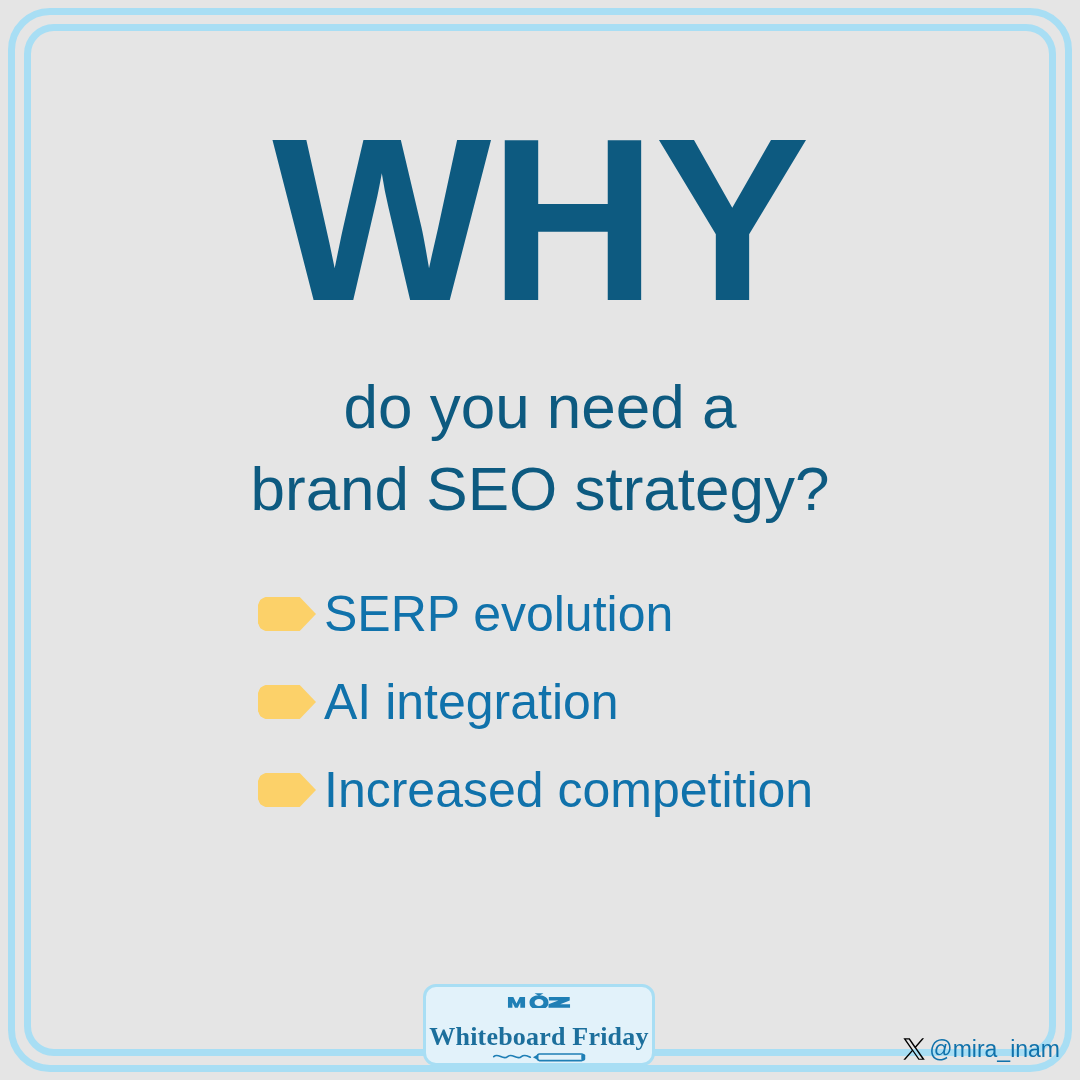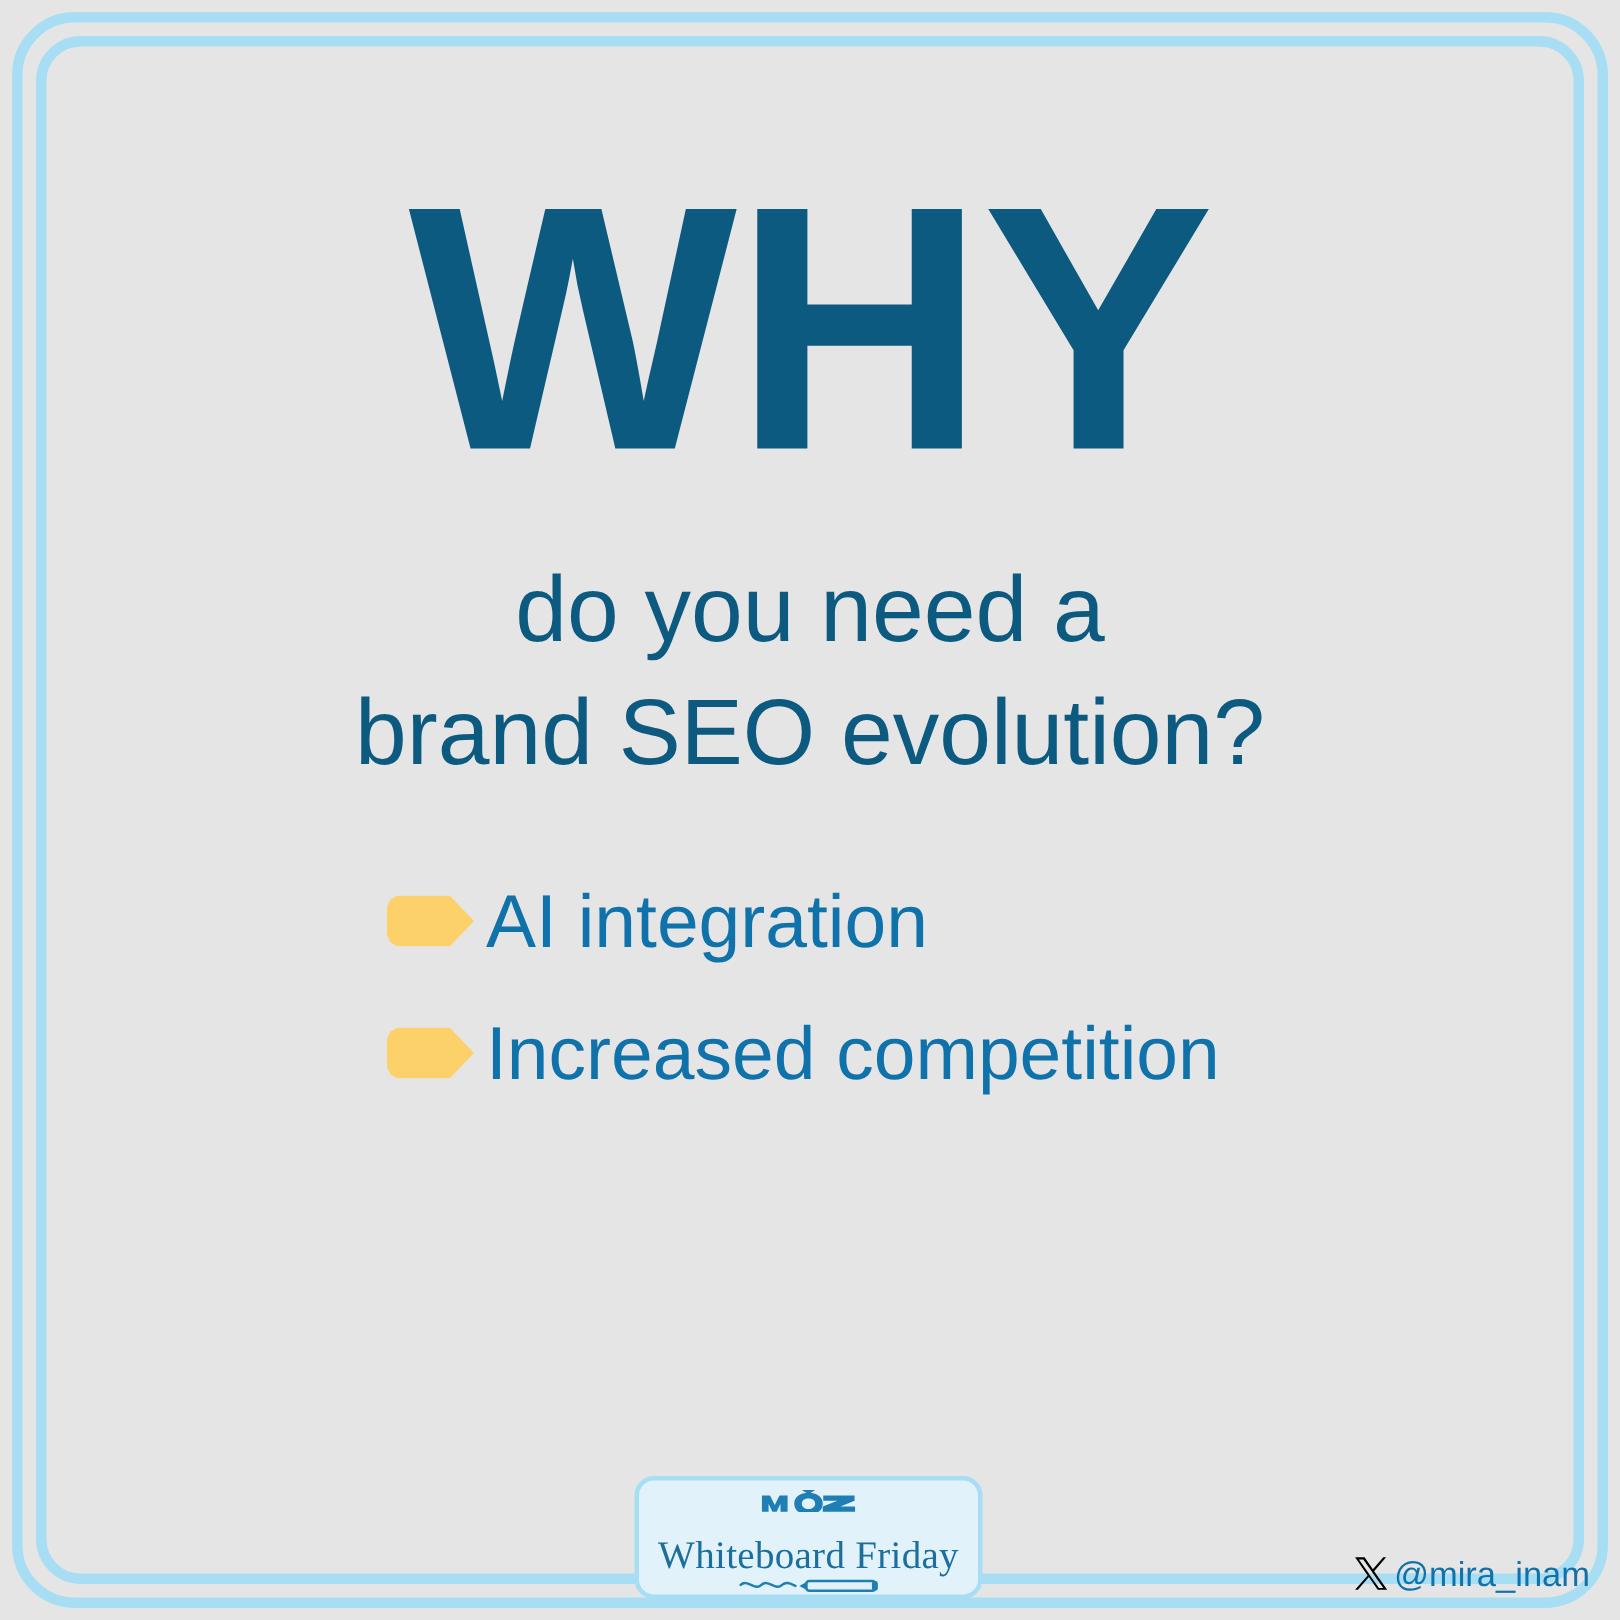--- a/index.html
+++ b/index.html
@@ -153,21 +153,21 @@
     padding-top: 5px;
   }
   .badge-moz {
     display: block;
     width: 92px;
     height: 25px;
     color: #1f7fb5;
   }
   .badge-wbf {
     font-family: "Liberation Serif", serif;
-    font-weight: 400;
+    font-weight: 700;
     font-size: 26px;
     line-height: 28px;
     color: #1c6f9c;
     margin-top: 15px;
     letter-spacing: 0.2px;
   }
   .badge-marker {
     display: block;
     width: 145px;
     height: 16px;
@@ -180,24 +180,28 @@
 
 <div id="canvas">
 
   <div class="frame frame-outer"></div>
   <div class="frame frame-inner"></div>
 
   <div class="headline">WHY</div>
 
   <div class="subtitle">
     <span class="line">do you need a</span>
-    <span class="line">brand SEO evolution?</span>
+    <span class="line">brand SEO strategy?</span>
   </div>
 
   <div class="bullets">
+    <div class="bullet-row">
+      <span class="bullet-marker"></span>
+      <span class="bullet-label">SERP evolution</span>
+    </div>
     <div class="bullet-row">
       <span class="bullet-marker"></span>
       <span class="bullet-label">AI integration</span>
     </div>
     <div class="bullet-row">
       <span class="bullet-marker"></span>
       <span class="bullet-label">Increased competition</span>
     </div>
   </div>
 

